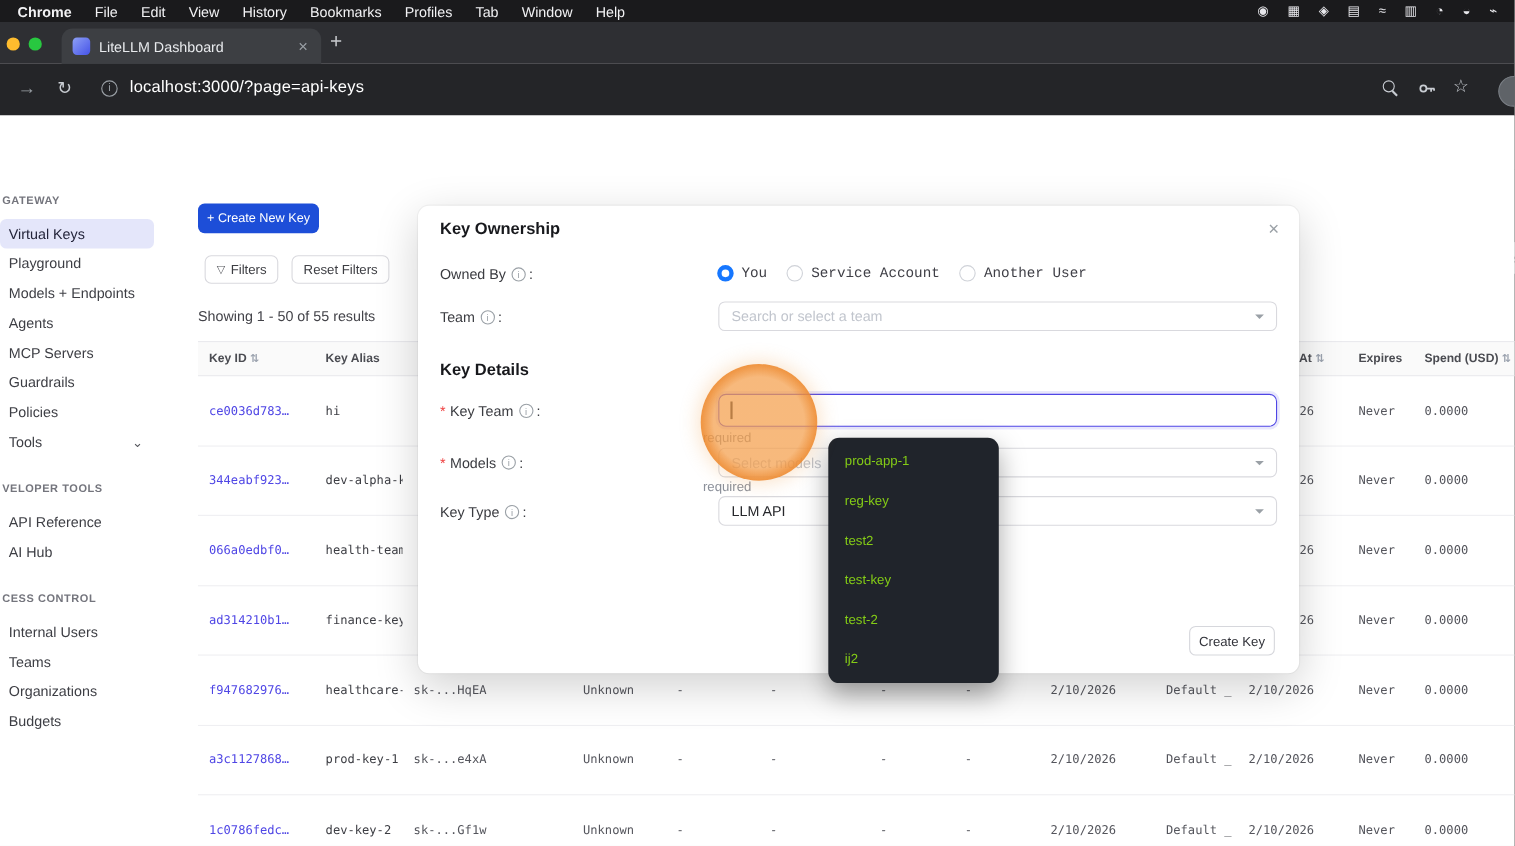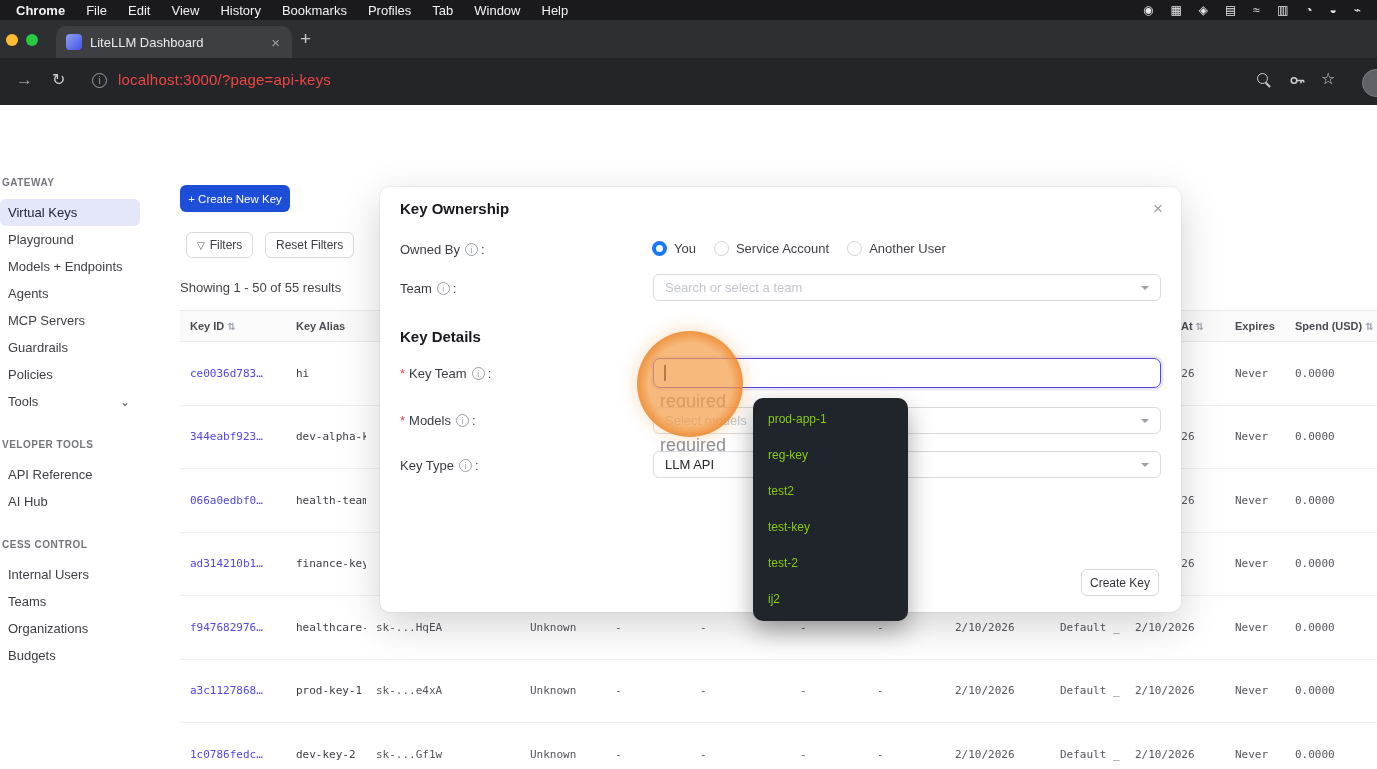--- a/index.html
+++ b/index.html
@@ -28,21 +28,21 @@
   .tab-close{margin-left:auto;color:#9aa0a6;font-size:15px;padding:0 2px;}
   .newtab{position:absolute;left:300px;top:8px;color:#c6c8cc;font-size:19px;}
 
   
   .toolbar{position:absolute;left:0;top:58px;width:100%;height:47px;background:#242528;}
   .nav-arrow{position:absolute;left:16px;top:12px;color:#9aa0a6;font-size:17px;}
   .reload{position:absolute;left:52px;top:12px;color:#c9cdd3;font-size:16px;}
   .info-circle{position:absolute;left:92px;top:15px;width:15px;height:15px;border:1.5px solid #9aa0a6;
     border-radius:50%;box-sizing:border-box;color:#9aa0a6;font-size:10px;display:flex;align-items:center;justify-content:center;}
   .info-circle::before{content:"i";font-style:normal;}
-  .url{position:absolute;left:118px;top:13px;color:#ef4444;font-size:15px;letter-spacing:.2px;}
+  .url{position:absolute;left:118px;top:13px;color:#ffffff;font-size:15px;letter-spacing:.2px;}
   .mag{position:absolute;left:1257px;top:15px;width:11px;height:11px;border:1.6px solid #c9cdd3;border-radius:50%;box-sizing:border-box;}
   .mag::after{content:"";position:absolute;width:1.6px;height:6px;background:#c9cdd3;left:9px;top:8px;transform:rotate(-45deg);}
   .keyicon{position:absolute;left:1288px;top:13px;}
   .bookmark-star{position:absolute;left:1321px;top:11px;color:#c9cdd3;font-size:16px;}
   .avatar{position:absolute;left:1362px;top:11px;width:26px;height:26px;border-radius:50%;background:#5f6368;border:1px solid #7a7f85;}
 
   
   .pagehead{position:absolute;left:0;top:105px;width:100%;height:49px;background:#fff;}
   .logo{position:absolute;left:30px;top:116px;width:26px;height:26px;border-radius:50%;
     background:linear-gradient(135deg,#7b8cf4,#4150e6);}
@@ -96,32 +96,32 @@
   .modal-close{position:absolute;right:18px;top:12px;font-size:17px;color:#9aa0a6;}
   .m-title{position:absolute;left:20px;font-size:15px;font-weight:700;color:#17181c;}
   .t1{top:13px;} .t2{top:141px;}
   .m-label{position:absolute;left:20px;font-size:13px;color:#3a3b40;display:flex;align-items:center;}
   .lbl-owned{top:55px;} .lbl-team{top:94px;} .lbl-keyname{top:179px;} .lbl-models{top:226px;} .lbl-keytype{top:271px;}
   .info{display:inline-flex;align-items:center;justify-content:center;width:13px;height:13px;
     border:1px solid #9aa0a6;border-radius:50%;font-size:8.5px;color:#9aa0a6;margin:0 3px 0 5px;box-sizing:border-box;}
   .info::before{content:"i";}
   .reqmark{color:#ef4444;margin-right:4px;}
   .radio-row{position:absolute;left:272px;top:54px;display:flex;align-items:center;}
-  .radio{display:flex;align-items:center;gap:7px;font-size:13px;color:#3f3f46;margin-right:18px;}
+  .radio{display:flex;align-items:center;gap:7px;font-size:13px;color:#3f3f46;margin-right:18px;font-family:Liberation Mono, monospace;}
   .rdot{width:15px;height:15px;border-radius:50%;border:1px solid #cfd2d8;background:#fff;box-sizing:border-box;flex:none;}
   .rdot.on{border:4.5px solid #1677ff;}
   .select{position:absolute;left:273px;width:508px;height:27px;border:1px solid #d9d9de;border-radius:6px;
     background:#fff;display:flex;align-items:center;padding:0 11px;box-sizing:border-box;font-size:13px;}
   .sel-team{top:87px;} .sel-models{top:220px;} .sel-keytype{top:264px;}
   .ph{color:#c1c5cd;} .selval{color:#26272b;}
   .caret{margin-left:auto;width:0;height:0;border:4px solid transparent;border-top-color:#9aa0a6;transform:translateY(2px);}
   .input-focus{position:absolute;left:273px;top:171px;width:508px;height:30px;border:1.5px solid #4f46e5;
     border-radius:7px;box-shadow:0 0 0 2.5px rgba(79,70,229,.13);background:#fff;box-sizing:border-box;}
   .tcaret{position:absolute;left:10px;top:6px;width:1.5px;height:16px;background:#1f2937;}
-  .hint{position:absolute;left:280px;font-size:18px;color:#8b909a;}
+  .hint{position:absolute;left:259px;font-size:12px;color:#8b909a;}
   .hint1{top:204px;} .hint2{top:248px;}
   .opt-panel{position:absolute;left:20px;top:315px;width:761px;height:44px;border:1px solid #e6e7eb;
     border-radius:8px;display:flex;align-items:center;padding:0 16px;box-sizing:border-box;background:#fff;}
   .opt-t{font-size:14px;font-weight:700;color:#17181c;}
   .opt-panel .caret{margin-left:auto;}
   .create-key-btn{position:absolute;left:701px;top:382px;width:78px;height:27px;background:#fff;
     border:1px solid #d6d7dc;border-radius:6px;font-size:12px;color:#32333a;font-family:inherit;}
 
   
   .sugg{position:absolute;left:753px;top:398px;width:155px;height:223px;background:#20242b;border-radius:10px;

